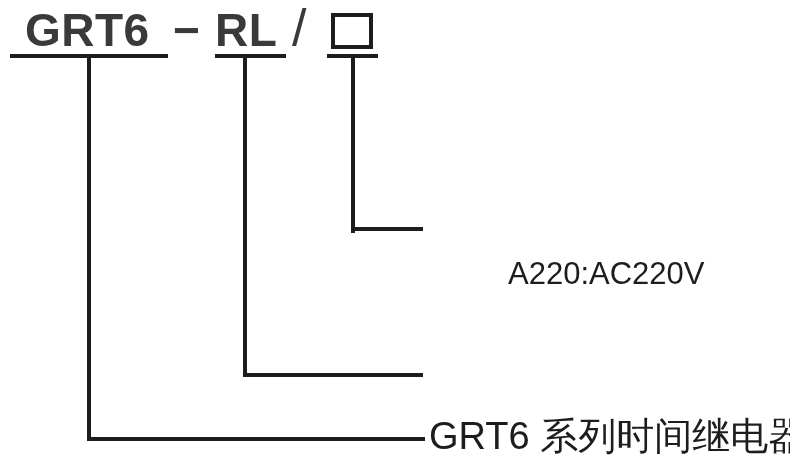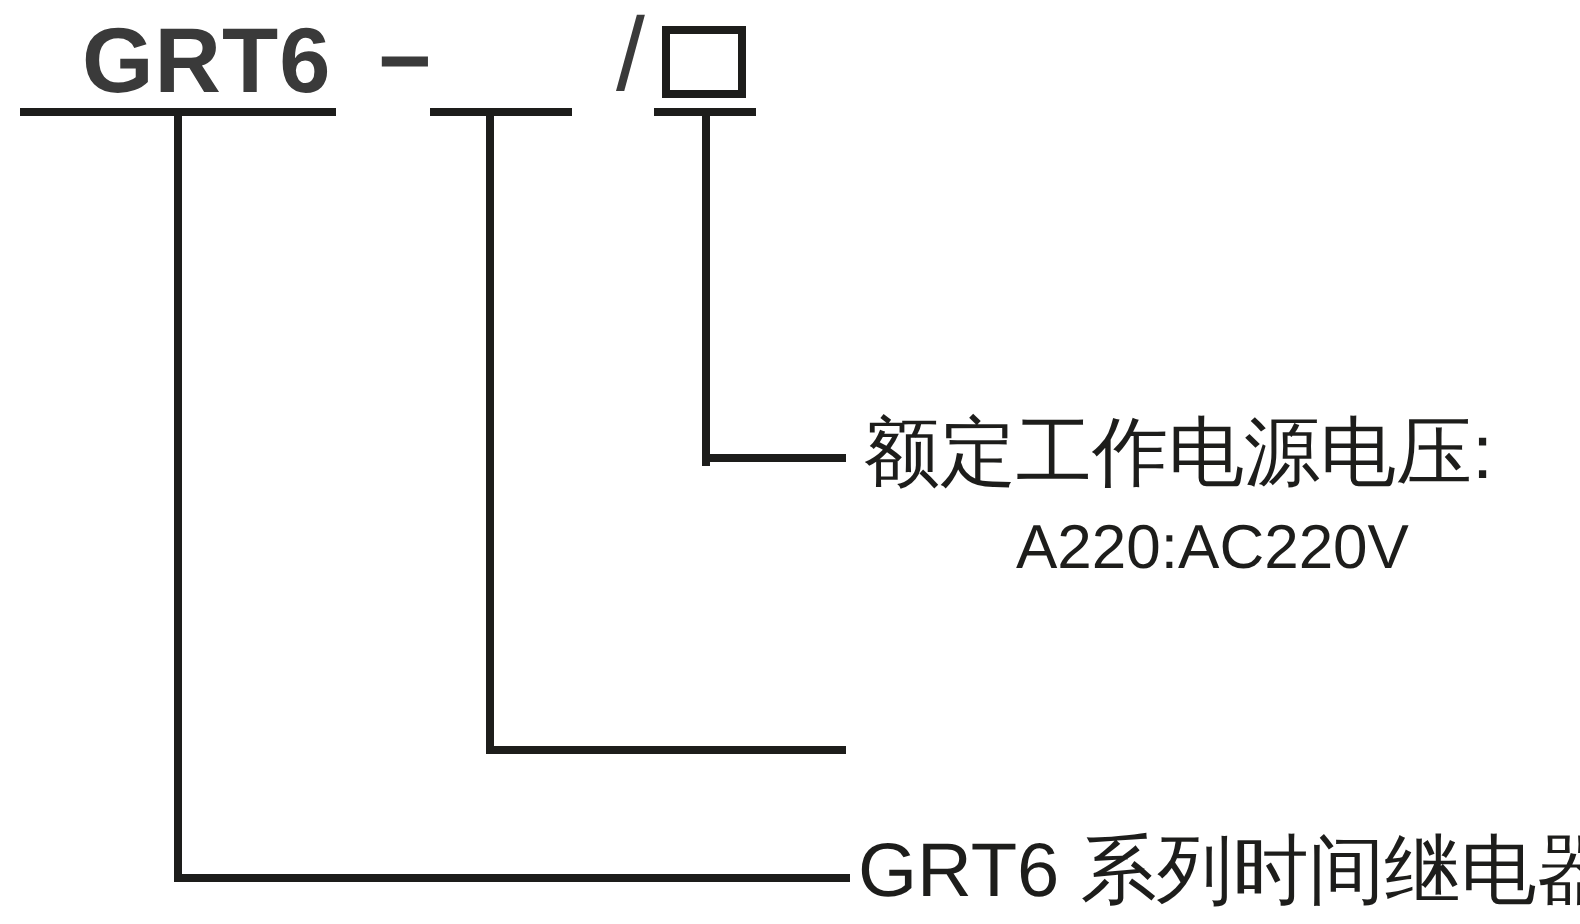--- a/index.html
+++ b/index.html
@@ -20,21 +20,20 @@
   .abs { position: absolute; }
 
   
   .code-text {
     font-size: 46px;
     line-height: 48px;
     font-weight: 600;
     letter-spacing: 0.5px;
     color: var(--title-text, #3a3a3a);
     white-space: nowrap;
-    margin-left: 16px;
   }
   .t-series { left: 25px; top: 6px; }
   .t-dash   { left: 173px; top: 6px; }
   .t-type   { left: 215px; top: 6px; }
   .t-slash  { left: 292px; top: 0px; font-size: 52px; line-height: 56px; font-weight: 500; }
   .code-box {
     left: 331px; top: 13px;
     width: 34px; height: 28px;
     border: 4px solid var(--line, #1d1d1b);
     background: transparent;
@@ -79,33 +78,33 @@
     margin-left: 34px;
   }
 </style>
 </head>
 <body>
 
 <div class="diagram">
 
   <span class="abs code-text t-series">GRT6</span>
   <span class="abs code-text t-dash">−</span>
+  <span class="abs code-text t-type">RL</span>
   <span class="abs code-text t-slash">/</span>
   <span class="abs code-box"></span>
 
   <div class="abs bar u-series"></div>
   <div class="abs bar u-type"></div>
   <div class="abs bar u-voltage"></div>
 
   <div class="abs vline v-voltage"></div>
   <div class="abs hline h-voltage"></div>
   <div class="abs vline v-type"></div>
   <div class="abs hline h-type"></div>
   <div class="abs vline v-series"></div>
   <div class="abs hline h-series"></div>
 
-  <div class="abs label l-voltage">额定工作电源电压:</div>
   <div class="abs options">
     <div>A220:AC220V</div>
   </div>
   <div class="abs label l-series">GRT6 系列时间继电器</div>
 
 </div>
 
 </body></html>

